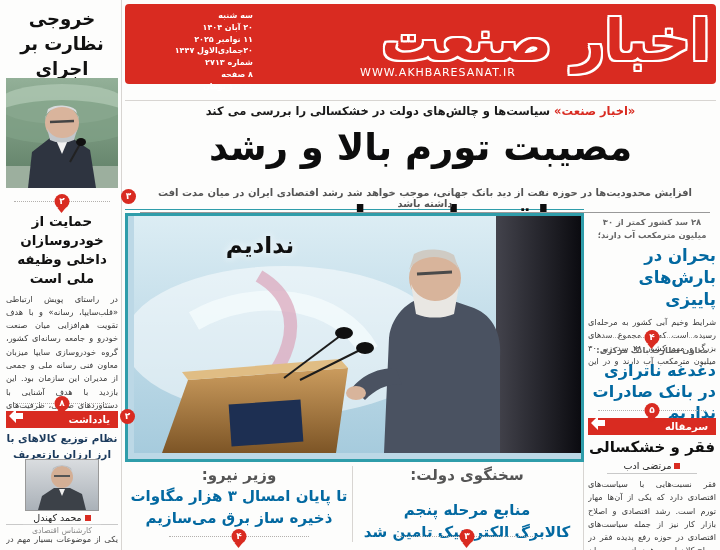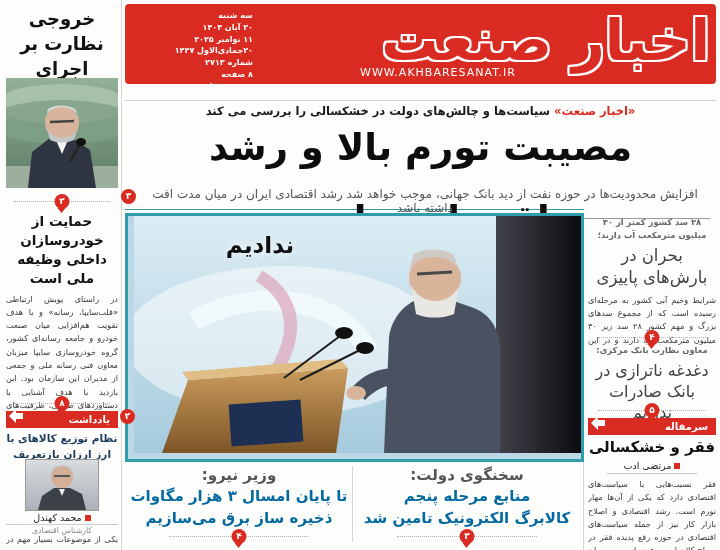--- a/index.html
+++ b/index.html
@@ -17,21 +17,21 @@
         text-shadow:-2px 0 #fff,2px 0 #fff,0 -2px #fff,0 2px #fff,-2px -2px #fff,2px 2px #fff,2px -2px #fff,-2px 2px #fff;}
   .siteurl{position:absolute;left:235px;bottom:5px;color:#fff;font-size:11px;font-weight:normal;
            letter-spacing:1px;direction:ltr;font-family:"DejaVu Sans",sans-serif;}
   
   .kicker{position:absolute;left:125px;top:104px;width:591px;text-align:center;font-size:11.5px;
           font-weight:bold;color:#1a1a1a;}
   .kicker .brand{color:#d92b21;}
   .mainhead{position:absolute;left:125px;top:112px;width:591px;text-align:center;
             font-size:37px;font-weight:900;color:#0d0d0d;line-height:72px;letter-spacing:-1px;}
   .subhead{position:absolute;left:140px;top:187px;width:570px;text-align:center;}
-  .subhead span{display:inline-block;font-size:12px;font-weight:normal;color:#555;
+  .subhead span{display:inline-block;font-size:10px;font-weight:bold;color:#555;
                 border-bottom:1px solid #999;padding:0 6px 3px;text-align:center;}
   
   .sep{position:absolute;border-top:1px dotted #b3b0ad;}
   .badge{position:absolute;left:50%;top:-8px;transform:translateX(-50%);width:15px;height:15px;
          background:#d92b21;border-radius:50%;color:#fff;font-size:9px;line-height:15px;
          text-align:center;font-weight:bold;z-index:3;}
   .badge::after{content:"";position:absolute;bottom:-4px;left:3px;
                 border:4px solid transparent;border-top:5px solid #d92b21;border-bottom:0;}
   .lonebadge{position:absolute;width:15px;height:15px;background:#d92b21;border-radius:50%;
              color:#fff;font-size:9px;line-height:15px;text-align:center;font-weight:bold;z-index:5;}
@@ -50,21 +50,21 @@
                width:70%;margin:0 auto;padding-top:1px;}
   
   .photo{position:absolute;left:125px;top:213px;width:453px;height:243px;border:3px solid #2f9daa;
          background:#bcd8e6;overflow:hidden;}
   .overlay{position:absolute;left:52px;top:12px;width:160px;text-align:center;font-size:23px;
            font-weight:900;color:#101010;line-height:1.55;
            text-shadow:0 0 6px #eef6fa,0 0 10px #eef6fa;}
   
   .rc{left:588px;width:128px;}
   .kicker-sm{font-size:8.4px;color:#666;font-weight:bold;text-align:center;line-height:1.5;}
-  .headline-md{font-size:16.5px;font-weight:400;color:#404040;text-align:center;line-height:1.32;}
+  .headline-md{font-size:16.5px;font-weight:700;color:#0369a1;line-height:1.32;}
   .headline-ed{font-size:15px;font-weight:900;color:#0f0f0f;text-align:center;}
   
   .headline-bt{font-size:15px;font-weight:900;color:#0369a1;text-align:center;line-height:1.45;}
   .kicker-bt{font-size:15px;color:#555;font-weight:bold;text-align:center;}
 </style>
 </head>
 <body>
 
 <div class="page">
 
@@ -235,21 +235,21 @@
   <div class="abs rc" style="top:438px;">
     <div class="headline-ed">فقر و خشکسالی</div>
     <div class="author" style="margin-top:4px;border-bottom:1px solid #c9c9c9;padding-bottom:2px;width:70%;margin-left:auto;margin-right:auto;">
       <span class="sq"></span><span>مرتضی ادب</span>
     </div>
     <div class="bodytxt" style="height:72px;margin-top:4px;">فقر نسبت‌هایی با سیاست‌های اقتصادی دارد که یکی از آن‌ها مهار تورم است. رشد اقتصادی و اصلاح بازار کار نیز از جمله سیاست‌های اقتصادی در حوزه رفع پدیده فقر در سطح کلان است. هم‌زمانی سه بحران بزرگ؛ فشار تحریم‌ها و تنش‌های خارجی، ناترازی‌های مزمن داخلی و خشکسالی گسترده، شرایط را برای کشور دشوار ساخته است. تحریم‌ها احتمالاً با محدود کردن</div>
   </div>
 
   <div class="abs" style="left:358px;top:466px;width:218px;">
     <div class="kicker-bt">سخنگوی دولت:</div>
-    <div class="headline-bt" style="margin-top:2px;text-align:center;">
+    <div class="headline-bt" style="margin-top:16px;text-align:center;">
       <div>منابع مرحله پنجم</div>
       <div>کالابرگ الکترونیک تامین شد</div>
     </div>
   </div>
   <div class="sep" style="left:397px;top:536px;width:140px;">
     <span class="badge">۳</span>
   </div>
 
   <div class="abs" style="left:130px;top:466px;width:218px;">
     <div class="kicker-bt">وزیر نیرو:</div>

